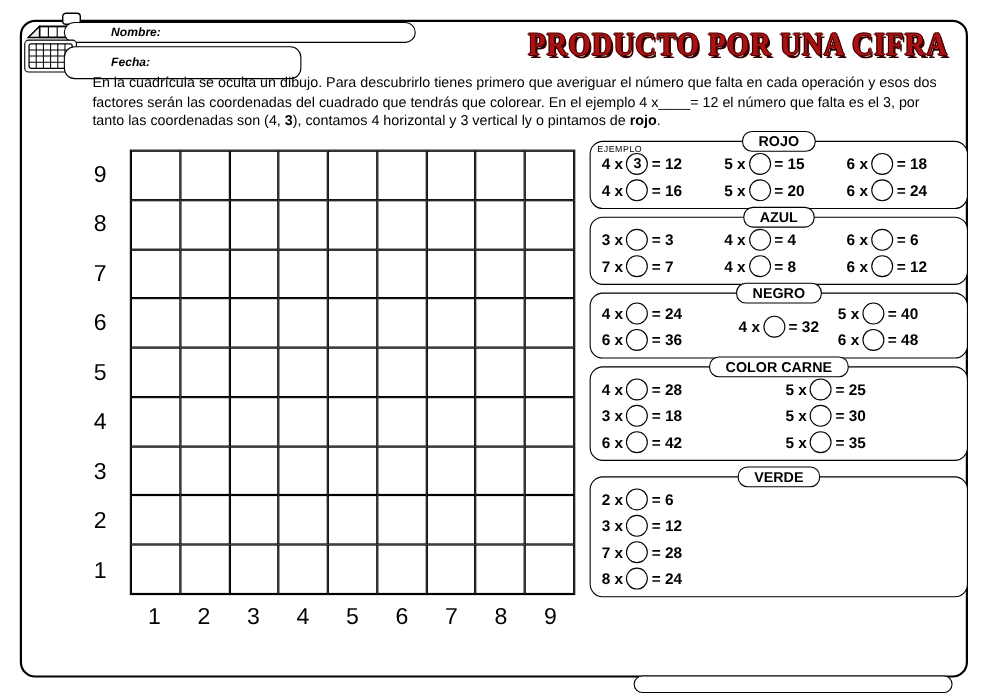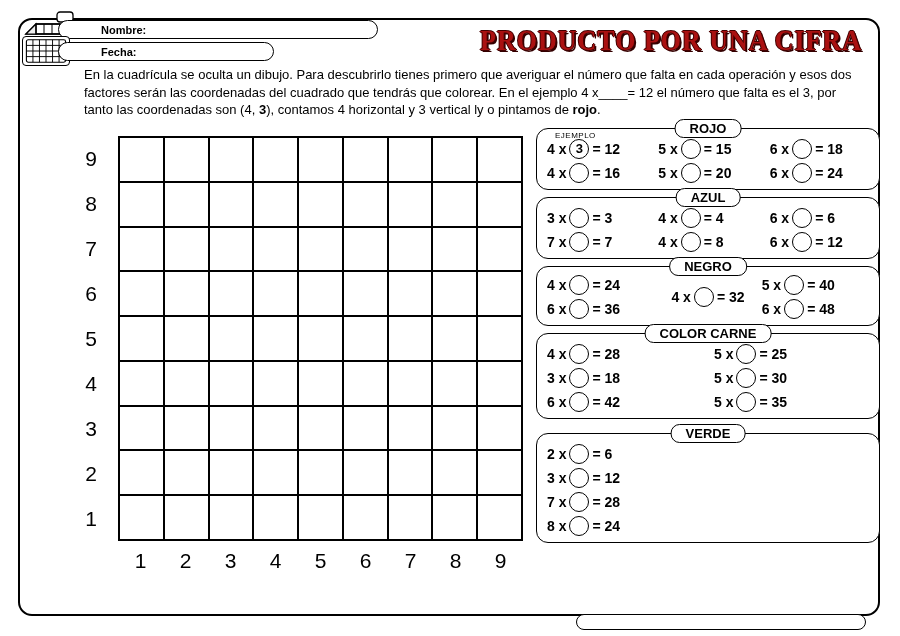--- a/index.html
+++ b/index.html
@@ -29,22 +29,22 @@
   .name-field, .date-field {
     position: absolute;
     border: 1.5px solid #000;
     border-radius: 10px;
     background: #fff;
     display: flex;
     align-items: center;
     padding-left: 42px;
   }
   .name-field { left: 36px; top: 6px; width: 320px; height: 19px; }
-  .date-field { left: 36px; top: 28px; width: 216px; height: 19px; }
-  .field-label { font-size: 11px; font-weight: bold; }
+  .date-field { left: 36px; top: 28px; width: 216px; height: 30px; }
+  .field-label { font-size: 11px; font-weight: bold; font-style: italic; }
   .pencil-icon {
     position: absolute; left: 0; top: -4px; width: 58px; height: 30px;
   }
   .calendar-icon {
     position: absolute; left: 0; top: 22px; width: 48px; height: 30px;
     border: 1px solid #000; background: #fff; border-radius: 4px;
   }
   .title {
     position: absolute;
     right: 18px; top: 12px;
@@ -148,21 +148,21 @@
     border: 1.4px solid #000;
     border-radius: 50%;
     margin: 0 3px;
     vertical-align: middle;
     text-align: center;
     line-height: 18px;
     font-size: 13px;
   }
   .ej-label {
     position: absolute;
-    top: 2px; left: 18px;
+    top: 2px; left: 6px;
     font-size: 8px; letter-spacing: 0.5px;
     font-weight: normal;
   }
   .half-row { display: flex; gap: 7px; flex-direction: column; }
   .half-row .panel-half { flex: 1; margin-bottom: 7px; }
   .footer-slot {
     position: absolute;
     right: 34px; bottom: 6px;
     width: 290px; height: 16px;
     border: 1.5px solid #000;

